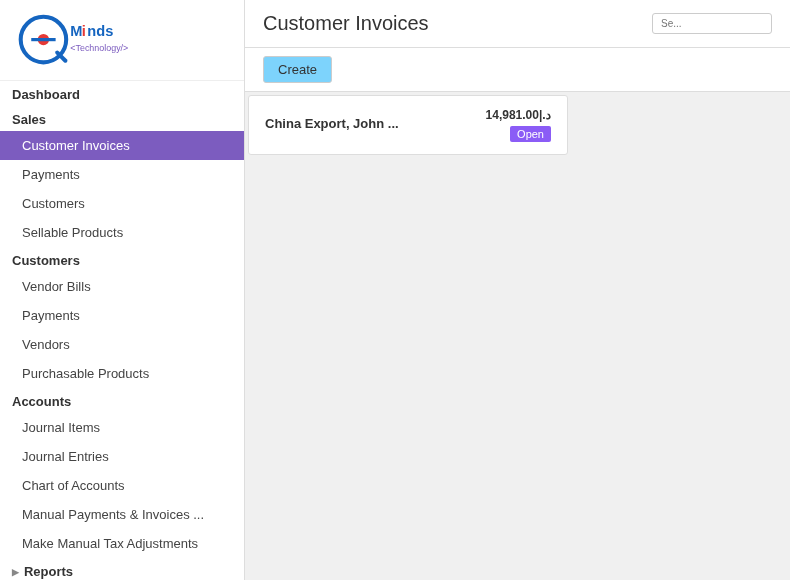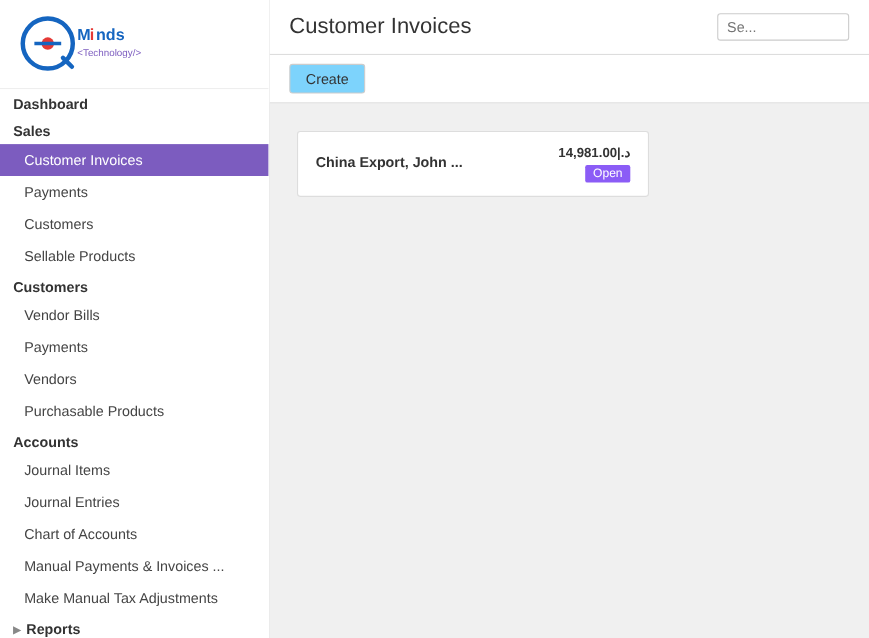--- a/index.html
+++ b/index.html
@@ -92,21 +92,21 @@
     .page-title {
       font-size: 20px;
       font-weight: 400;
       color: #333;
     }
 
     .search-box {
       border: 1px solid #ccc;
       border-radius: 3px;
       padding: 4px 8px;
-      font-size: 13px;
+      font-size: 10px;
       width: 120px;
       background: #fff;
     }
 
     .toolbar {
       background: #fff;
       padding: 8px 18px;
       border-bottom: 1px solid #ddd;
     }
 
@@ -115,21 +115,21 @@
       border: 1px solid #ccc;
       border-radius: 3px;
       padding: 5px 14px;
       font-size: 13px;
       cursor: pointer;
       color: #333;
     }
 
     .content-area {
       flex: 1;
-      padding: 25px;
+      padding: 3px;
       overflow-y: auto;
     }
 
     .invoice-card {
       background: #fff;
       border: 1px solid #ddd;
       border-radius: 3px;
       padding: 12px 16px;
       margin-bottom: 8px;
       display: flex;

